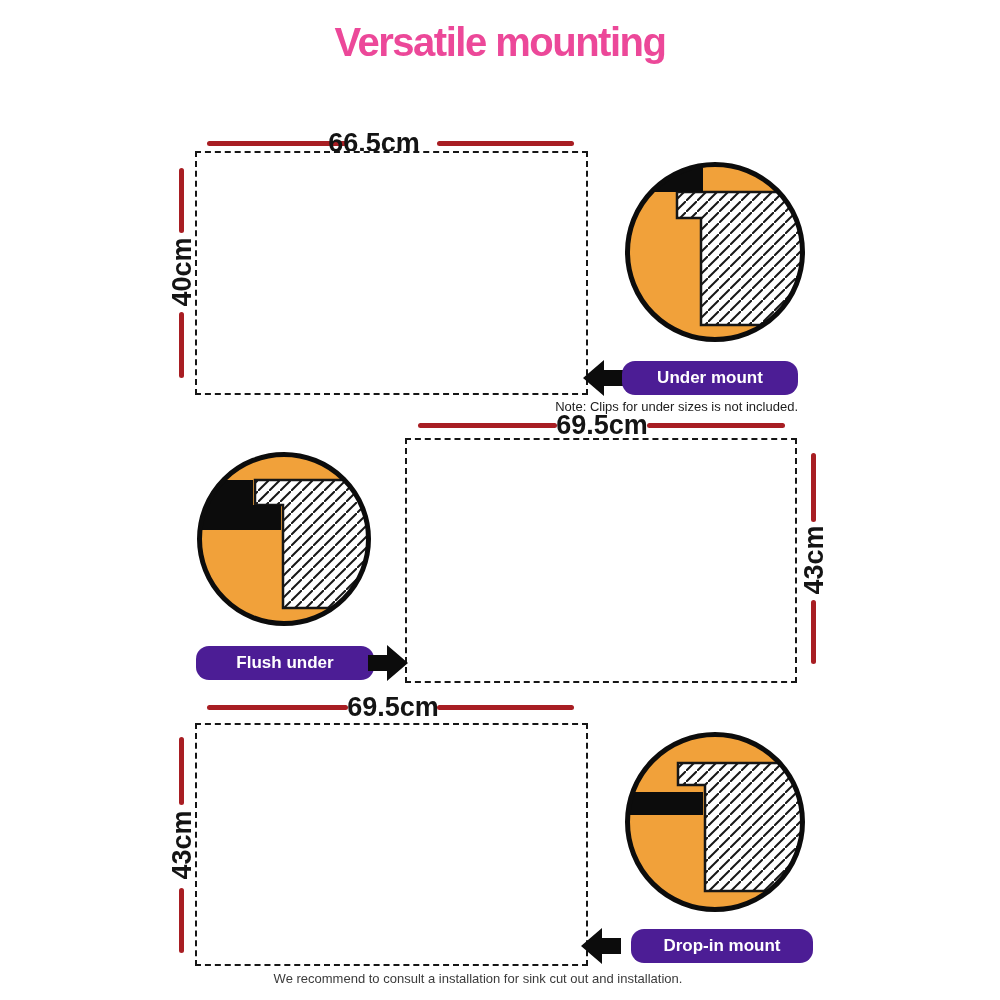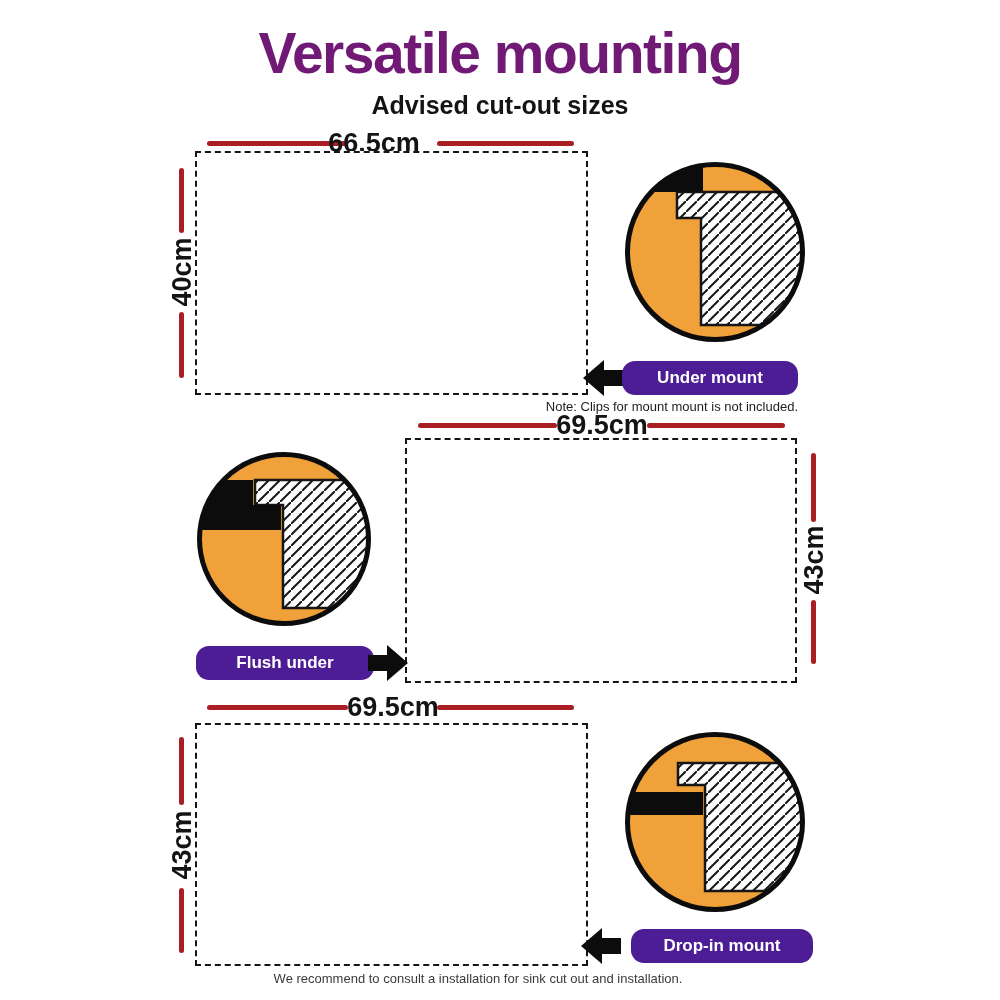--- a/index.html
+++ b/index.html
@@ -1,39 +1,38 @@
 <!DOCTYPE html>
 <html><head>
 <meta charset="utf-8">
 <style>
   html,body{margin:0;padding:0;background:#fff;}
   #stage{position:relative;width:1000px;height:1000px;background:#fff;overflow:hidden;
          font-family:"Liberation Sans","DejaVu Sans",sans-serif;color:#111;}
   .abs{position:absolute;}
-  .title{top:20px;left:0;width:1000px;text-align:center;font-size:57px;font-weight:800;
-         letter-spacing:-1.5px;color:#701a75;}
+  .title{top:20px;left:0;width:1000px;text-align:center;font-size:40px;font-weight:800;
+         letter-spacing:-1.5px;color:#ec4899;}
   .subtitle{top:91px;left:0;width:1000px;text-align:center;font-size:25px;font-weight:600;color:#141414;}
   .dashrect{border:2px dashed #161616;box-sizing:border-box;background:#fff;}
   .dimline{background:var(--red,#A81E23);border-radius:2.5px;}
   .hlabel{transform:translate(-50%,-50%);font-size:27px;font-weight:600;white-space:nowrap;color:#141414;}
   .vlabel{transform:translate(-50%,-50%) rotate(-90deg);font-size:27px;font-weight:600;white-space:nowrap;color:#141414;}
   .pill{background:#4c1d95;color:#fff;border-radius:13px;display:flex;align-items:center;
         justify-content:center;font-size:17px;font-weight:700;white-space:nowrap;}
   .note{font-size:13px;color:#1c1c1c;white-space:nowrap;}
   .footer{left:0;width:956px;top:971px;text-align:center;font-size:13px;color:#3b3b3b;}
   .orange{fill:var(--orange,#F1A13A);}
   svg{display:block;}
 </style>
 </head>
 <body>
 
 <div id="stage" style="--red: #A81E23; --orange: #F1A13A;">
 
   <div class="abs title">Versatile mounting</div>
-  <div class="abs subtitle">Advised cut-out sizes</div>
 
   <div>
     <div class="abs dimline" style="left:207px;top:141px;width:141px;height:5px;"></div>
     <div class="abs hlabel" style="left:374px;top:143px;">66.5cm</div>
     <div class="abs dimline" style="left:437px;top:141px;width:137px;height:5px;"></div>
 
     <div class="abs dashrect" style="left:195px;top:151px;width:393px;height:244px;"></div>
 
     <div class="abs dimline" style="left:179px;top:168px;width:5px;height:65px;"></div>
     <div class="abs vlabel" style="left:182px;top:272px;">40cm</div>
@@ -55,21 +54,21 @@
         <rect x="18" y="11" width="65" height="24" fill="#0c0c0c"></rect>
       </g>
       <circle cx="95" cy="95" r="87.5" fill="none" stroke="#0c0c0c" stroke-width="5"></circle>
     </svg>
 
     <svg class="abs" style="left:583px;top:358px;" width="40" height="40" viewBox="0 0 40 40">
       <polygon points="0,20 21,2 21,12 40,12 40,28 21,28 21,38" fill="#0c0c0c"></polygon>
     </svg>
     <div class="abs pill" style="left:622px;top:361px;width:176px;height:34px;">Under mount</div>
 
-    <div class="abs note" style="right:202px;top:399px;text-align:right;">Note: Clips for mount mount is not included.</div>
+    <div class="abs note" style="right:202px;top:399px;text-align:right;">Note: Clips for under sizes is not included.</div>
   </div>
 
   <div>
     <div class="abs dimline" style="left:418px;top:423px;width:139px;height:5px;"></div>
     <div class="abs hlabel" style="left:602px;top:425px;">69.5cm</div>
     <div class="abs dimline" style="left:647px;top:423px;width:138px;height:5px;"></div>
 
     <div class="abs dashrect" style="left:405px;top:438px;width:392px;height:245px;"></div>
 
     <div class="abs dimline" style="left:811px;top:453px;width:5px;height:69px;"></div>

